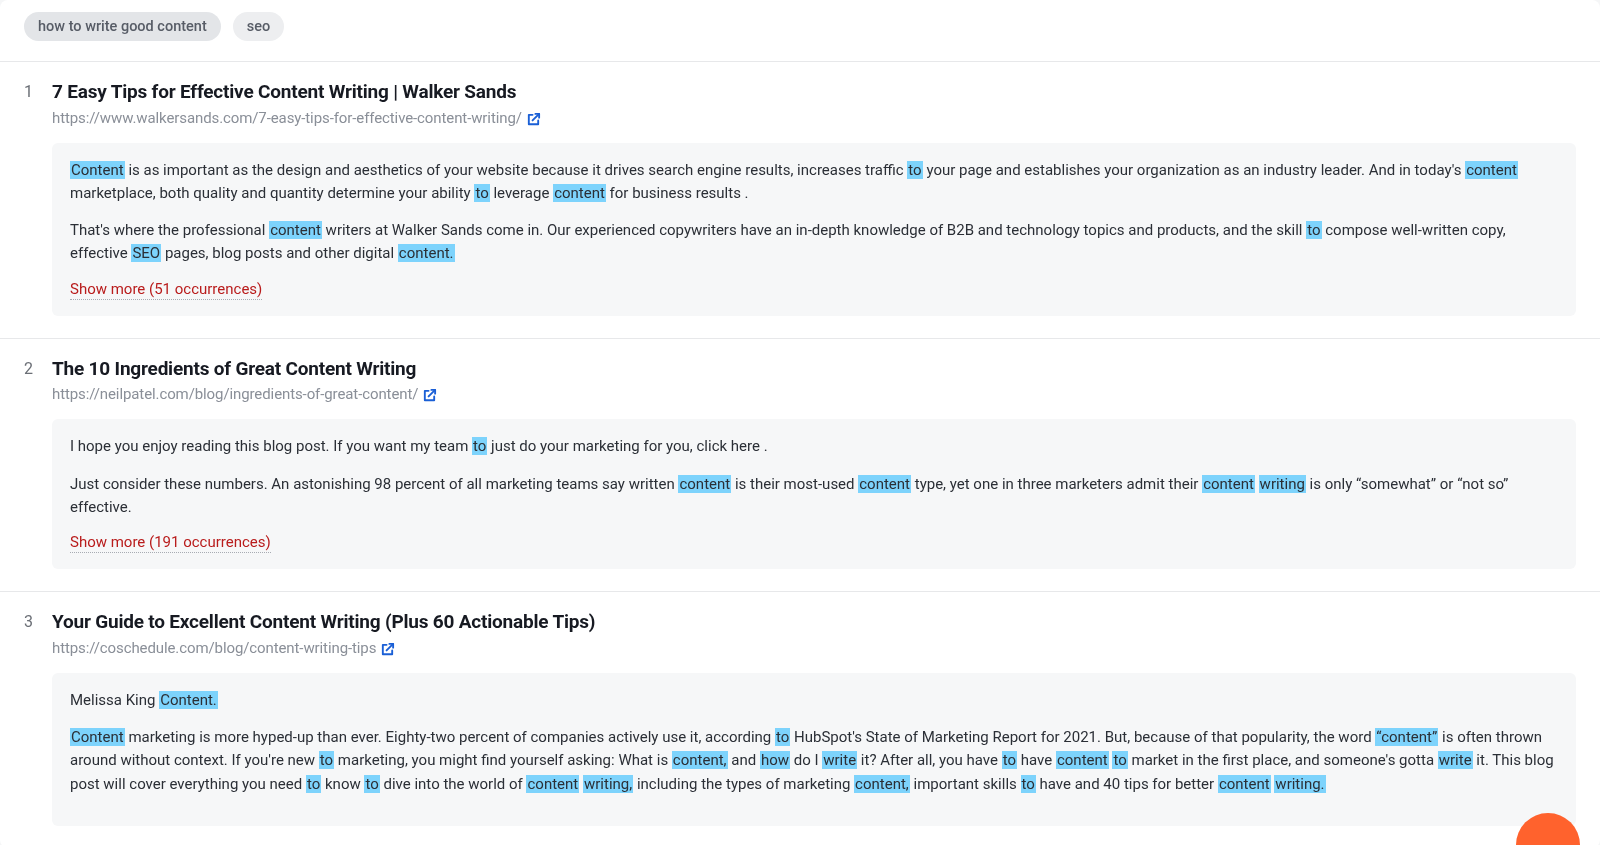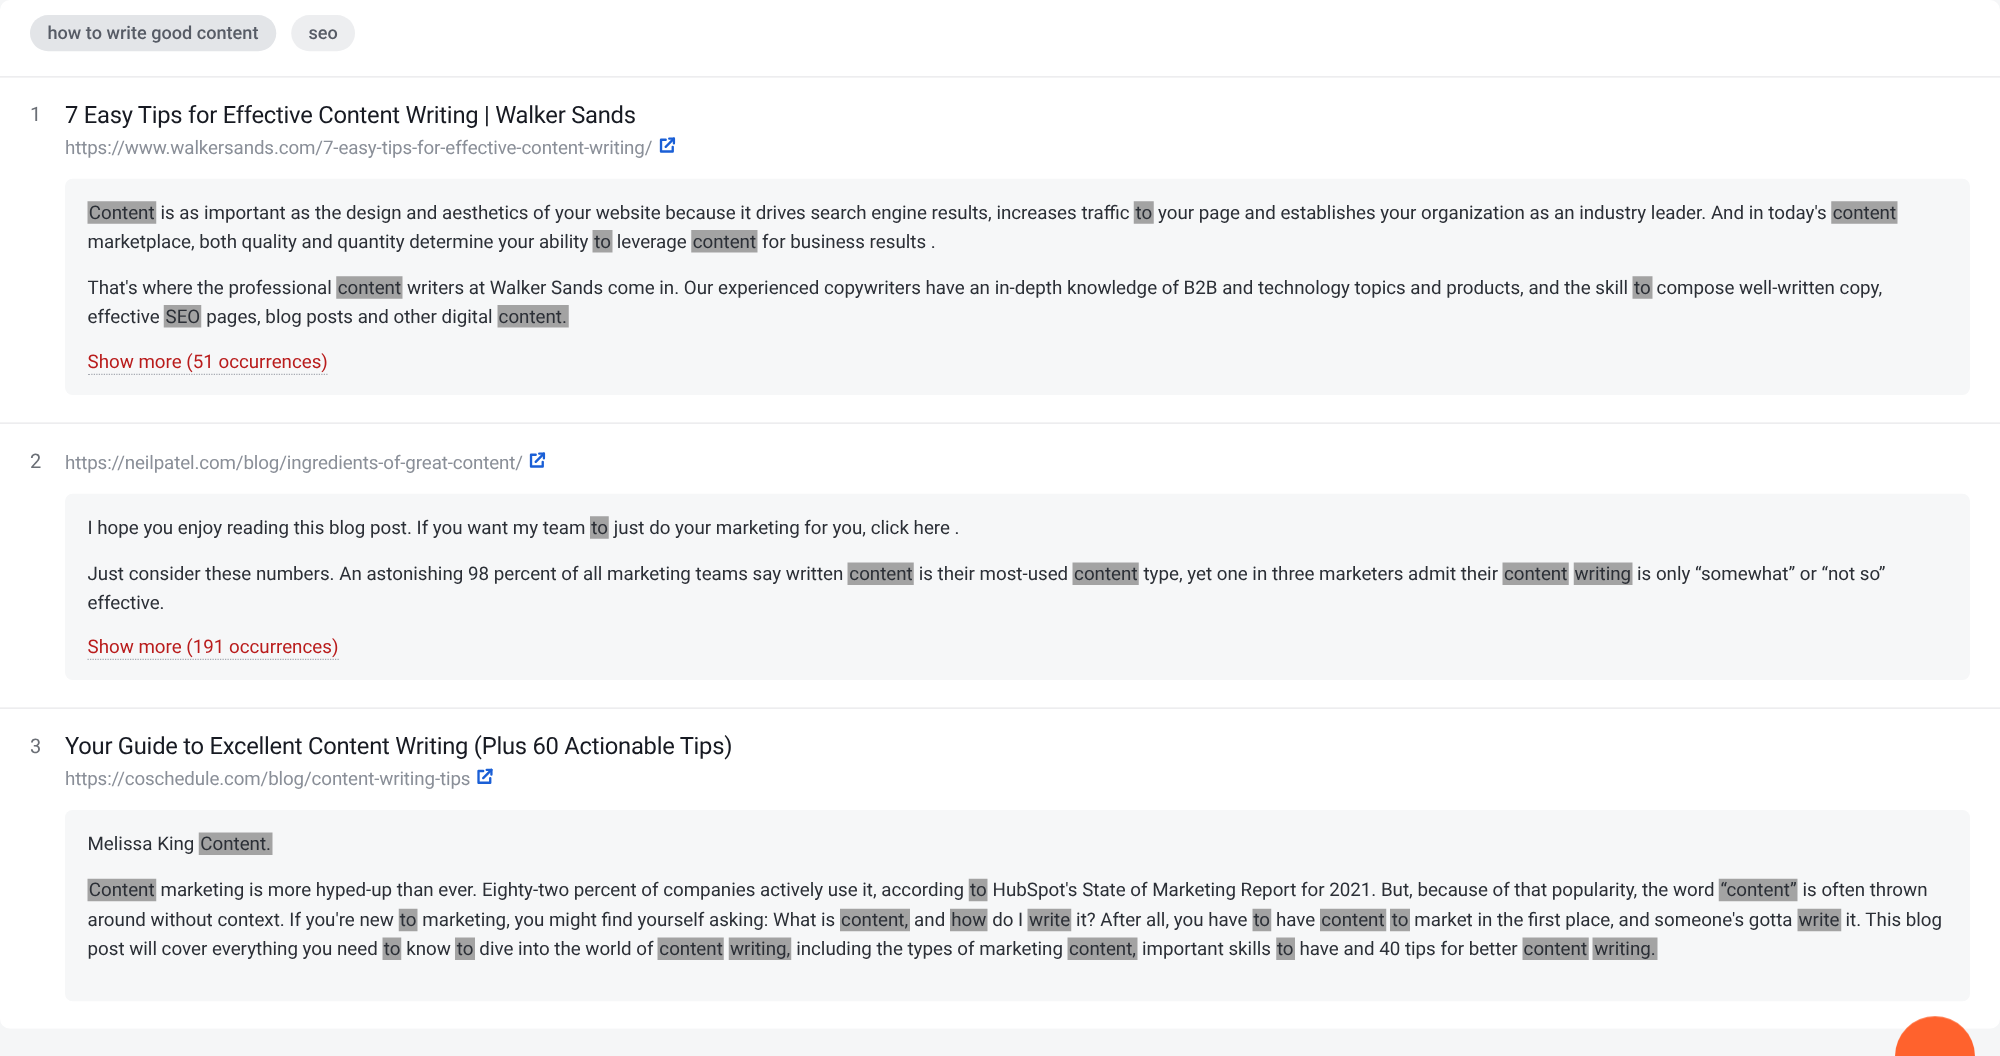--- a/index.html
+++ b/index.html
@@ -8,29 +8,29 @@
 .panel-header { padding: 16px 24px 0 24px; }
 .panel-title { font-size: 19px; font-weight: 700; color: #171a22; letter-spacing: -0.2px; }
 .accent-bar { height: 2px; background: #ff8c00; margin-top: 14px; }
 .pills { padding: 12px 14px 20px 24px; display: flex; gap: 12px; }
 .pill { background: #edeef0; color: #575c66; padding: 6px 14px; border-radius: 18px; font-size: 14.5px; font-weight: 500; cursor: pointer; }
 .pill.active { background: #e3e5e8; }
 .results { }
 .result { display: flex; padding: 18px 24px 0 24px; border-top: 1px solid #e7e8ea; }
 .result-num { width: 28px; flex-shrink: 0; font-size: 16px; color: #6b6f76; padding-top: 2px; }
 .result-body { flex: 1; min-width: 0; }
-.result-title { font-size: 19px; font-weight: 400; color: #171a22; letter-spacing: -0.2px; line-height: 1.3; }
-.result-url-row { margin-top: 4px; display: flex; align-items: flex-start; gap: 4px; }
+.result-title { font-size: 19px; font-weight: 700; color: #171a22; letter-spacing: -0.2px; line-height: 1.3; }
+.result-url-row { margin-top: 4px; display: flex; align-items: flex-end; gap: 4px; }
 .result-url { font-size: 15px; color: #8a8f98; letter-spacing: -0.1px; }
 .ext-link { display: inline-flex; color: #1a5fd6; }
 .ext-link svg { width: 15px; height: 15px; }
 .snippet-box { background: #f6f7f8; border-radius: 6px; padding: 16px 18px; margin-top: 16px; margin-bottom: 22px; }
 .snippet-p { font-size: 15px; line-height: 1.55; color: #2b2f36; margin-bottom: 14px; }
 .snippet-p:last-of-type { margin-bottom: 14px; }
-.hl { background: #a3a3a3; padding: 0 1px; }
+.hl { background: #7dd3fc; padding: 0 1px; }
 .show-more { display: inline-block; color: #b91c1c; font-size: 15px; border-bottom: 1px dotted #a7abb2; padding-bottom: 1px; cursor: pointer; }
 .fab { position: fixed; right: 20px; bottom: 0; width: 64px; height: 32px; background: #ff622d; border-radius: 32px 32px 0 0; }
 </style>
 </head>
 <body>
 
 <div class="panel">
   <div class="pills">
     <div class="pill active">how to write good content</div>
     <div class="pill">seo</div>
@@ -49,20 +49,21 @@
                 <path d="M14 2L7 9"></path>
               </svg>
             </a>
           </div>
           <div class="snippet-box"><div class="snippet-p"><span class="hl">Content</span> is as important as the design and aesthetics of your website because it drives search engine results, increases traffic <span class="hl">to</span> your page and establishes your organization as an industry leader. And in today's <span class="hl">content</span> marketplace, both quality and quantity determine your ability <span class="hl">to</span> leverage <span class="hl">content</span> for business results .</div><div class="snippet-p">That's where the professional <span class="hl">content</span> writers at Walker Sands come in. Our experienced copywriters have an in-depth knowledge of B2B and technology topics and products, and the skill <span class="hl">to</span> compose well-written copy, effective <span class="hl">SEO</span> pages, blog posts and other digital <span class="hl">content.</span></div><span class="show-more">Show more (51 occurrences)</span></div>
         </div>
       </div>
       <div class="result">
         <div class="result-num">2</div>
         <div class="result-body">
+          <div class="result-title">The 10 Ingredients of Great Content Writing</div>
           <div class="result-url-row">
             <span class="result-url">https://neilpatel.com/blog/ingredients-of-great-content/</span>
             <a class="ext-link">
               <svg viewBox="0 0 16 16" fill="none" stroke="currentColor" stroke-width="2" stroke-linecap="round" stroke-linejoin="round">
                 <path d="M7 3H3v10h10V9"></path>
                 <path d="M10 2h4v4"></path>
                 <path d="M14 2L7 9"></path>
               </svg>
             </a>
           </div>

